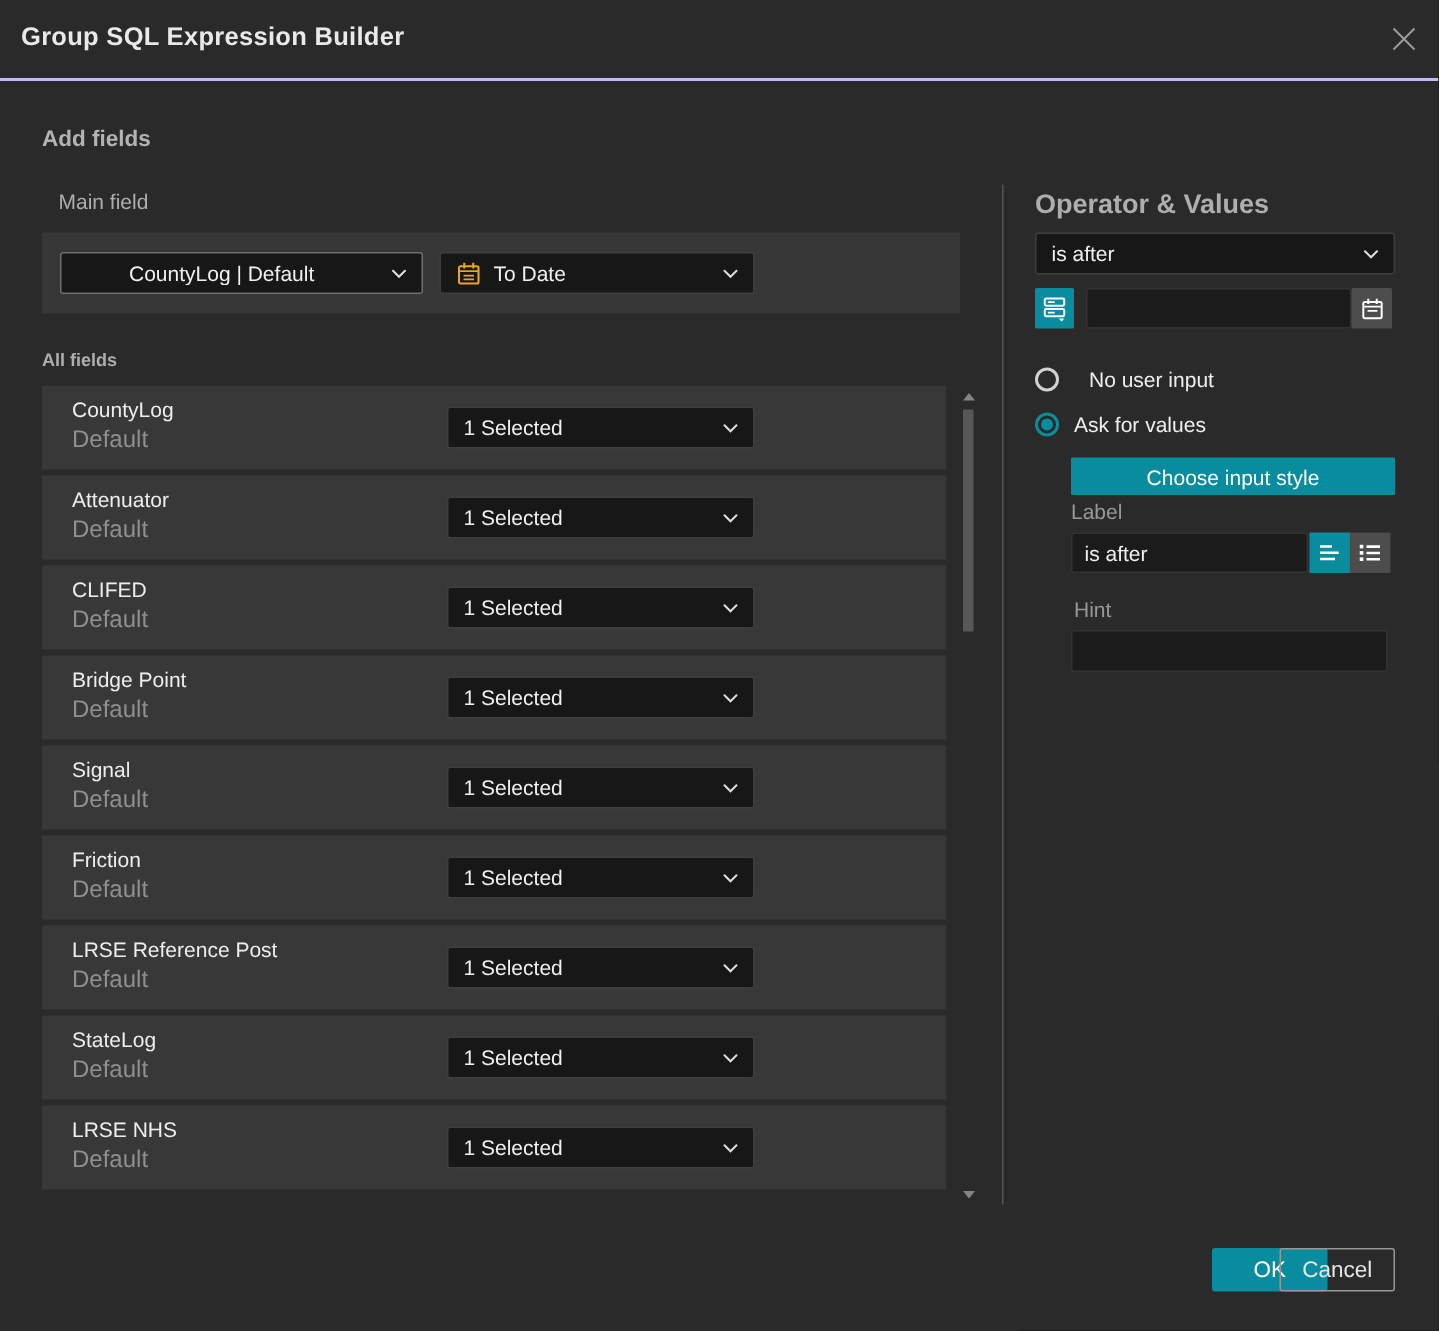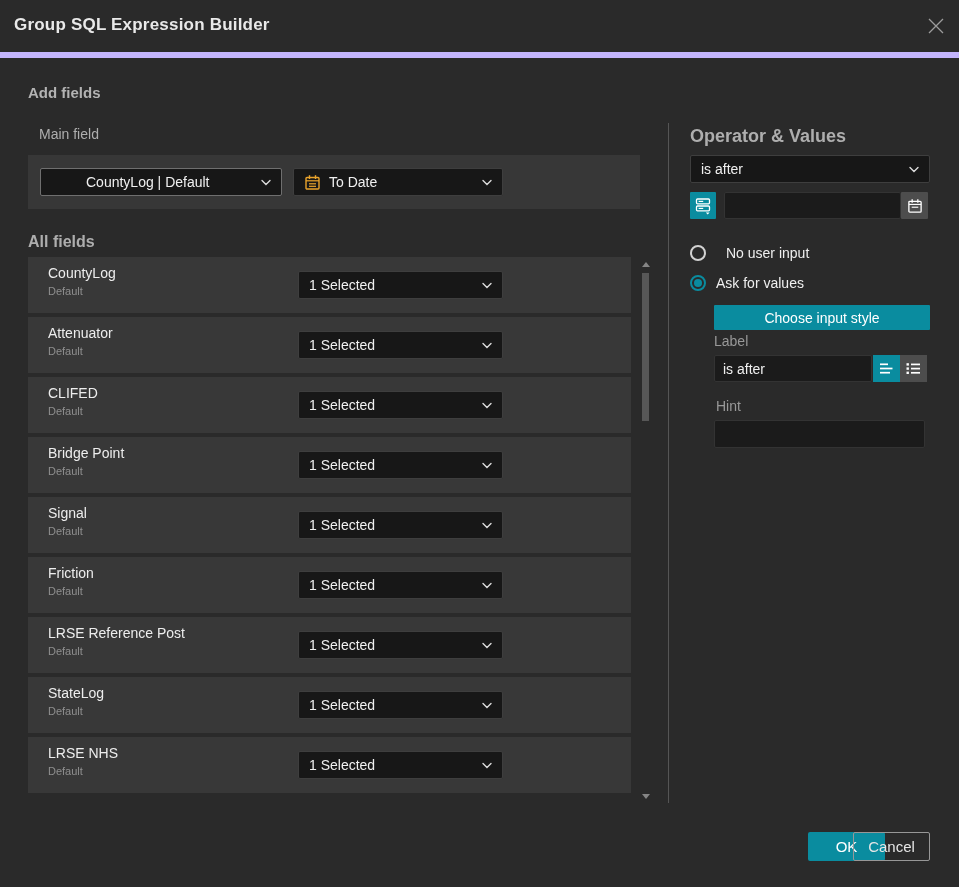--- a/index.html
+++ b/index.html
@@ -13,27 +13,27 @@
     --txt:#f0f0f0;
     --txt-dim:#8f8f8f;
     --heading:#b3b3b3;
   }
   html,body{margin:0;padding:0;background:#1e1e1e;}
   .dialog{
     position:relative;width:959px;height:887px;background:var(--bg);
     font-family:"Liberation Sans",sans-serif;overflow:hidden;
   }
   
-  .titlebar{position:absolute;left:0;top:0;right:0;height:52px;border-bottom:6px solid #c4b5fd;}
+  .titlebar{position:absolute;left:0;top:0;right:0;height:52px;border-bottom:2px solid #c4b5fd;}
   .title{position:absolute;left:14px;top:15px;font-size:17px;font-weight:700;color:#e9e9e9;letter-spacing:.2px;}
   .close-btn{position:absolute;right:13px;top:16px;width:20px;height:20px;cursor:pointer;display:flex;align-items:center;justify-content:center;}
   
   .h-add{position:absolute;left:28px;top:84px;font-size:15px;font-weight:700;color:var(--heading);}
   .h-main{position:absolute;left:28px;top:126px;font-size:14px;font-weight:400;color:#aeaeae;margin-left:11px;}
-  .h-all{position:absolute;left:28px;top:233px;font-size:16px;font-weight:700;color:#aeaeae;}
+  .h-all{position:absolute;left:28px;top:233px;font-size:12px;font-weight:700;color:#aeaeae;}
   .h-op{position:absolute;left:690px;top:126px;font-size:18px;font-weight:700;color:#aeaeae;}
   
   .select{
     box-sizing:border-box;background:var(--ctrl);border:1px solid #3e3e3e;border-radius:2px;
     color:var(--txt);font-size:14px;display:flex;align-items:center;padding:0 10px;cursor:pointer;
   }
   .select .sel-text{flex:1;white-space:nowrap;overflow:hidden;}
   .select .chev{flex:none;margin-left:6px;display:flex;}
   .txt-input{
     box-sizing:border-box;background:var(--input);border:1px solid #333;border-radius:2px;
@@ -42,21 +42,21 @@
   
   .main-panel{position:absolute;left:28px;top:155px;width:612px;height:54px;background:var(--panel);}
   .dd-field{position:absolute;left:12px;top:13px;width:242px;height:28px;border-color:#6f6f6f;padding-left:45px;}
   .dd-date{position:absolute;left:265px;top:13px;width:210px;height:28px;}
   .dd-date .cal{display:flex;margin-right:8px;}
   
   .list{position:absolute;left:28px;top:257px;width:603px;height:537px;overflow:hidden;}
   .field-row{position:relative;height:56px;margin-bottom:4px;background:var(--row);}
   .field-info{position:absolute;left:20px;top:8px;}
   .field-name{font-size:14px;color:#ededed;margin-bottom:4px;}
-  .field-sub{font-size:11px;color:var(--txt-dim);}
+  .field-sub{font-size:16px;color:var(--txt-dim);}
   .row-select{position:absolute;left:270px;top:14px;width:205px;height:28px;}
   
   .scrollbar{position:absolute;left:639px;top:256px;width:13px;height:547px;}
   .sb-up,.sb-down{position:absolute;left:50%;transform:translateX(-50%);width:0;height:0;cursor:pointer;}
   .sb-up{top:6px;border-left:4px solid transparent;border-right:4px solid transparent;border-bottom:5px solid #858585;}
   .sb-down{bottom:4px;border-left:4px solid transparent;border-right:4px solid transparent;border-top:5px solid #858585;}
   .sb-thumb{position:absolute;left:3px;top:17px;width:7px;height:148px;background:#575757;cursor:pointer;}
   
   .divider{position:absolute;left:668px;top:123px;width:1px;height:680px;background:#555;}
   

